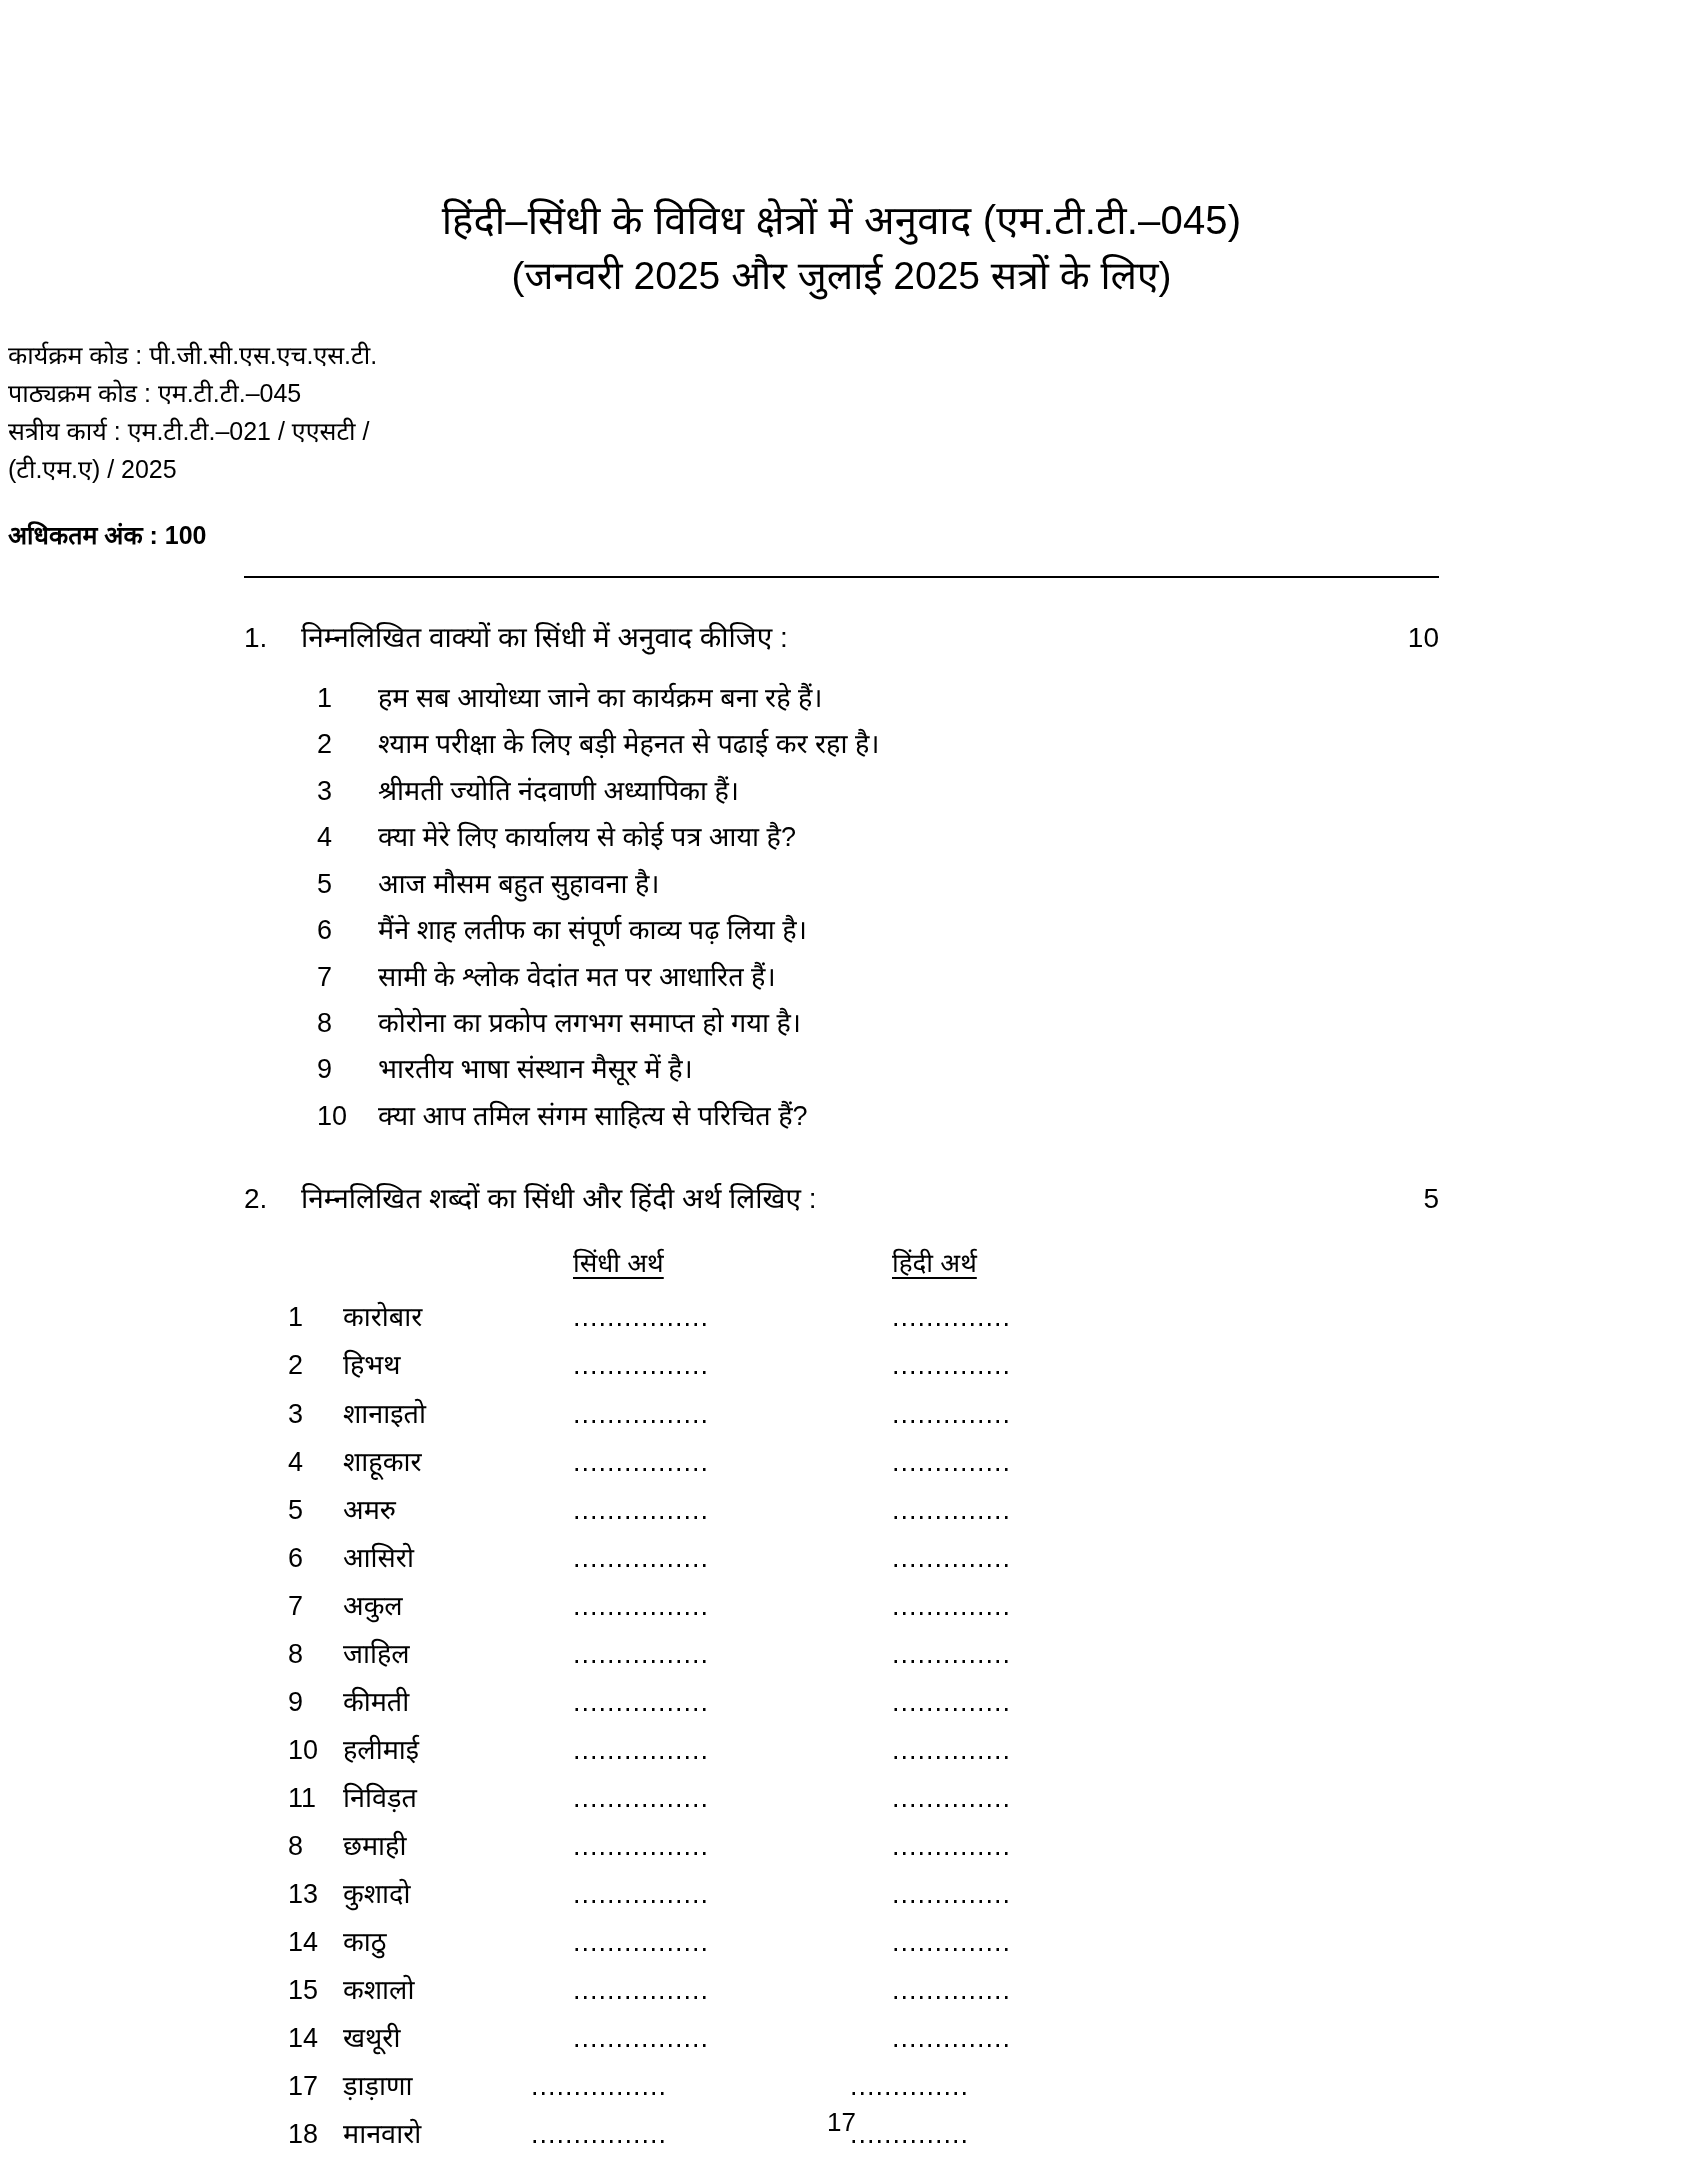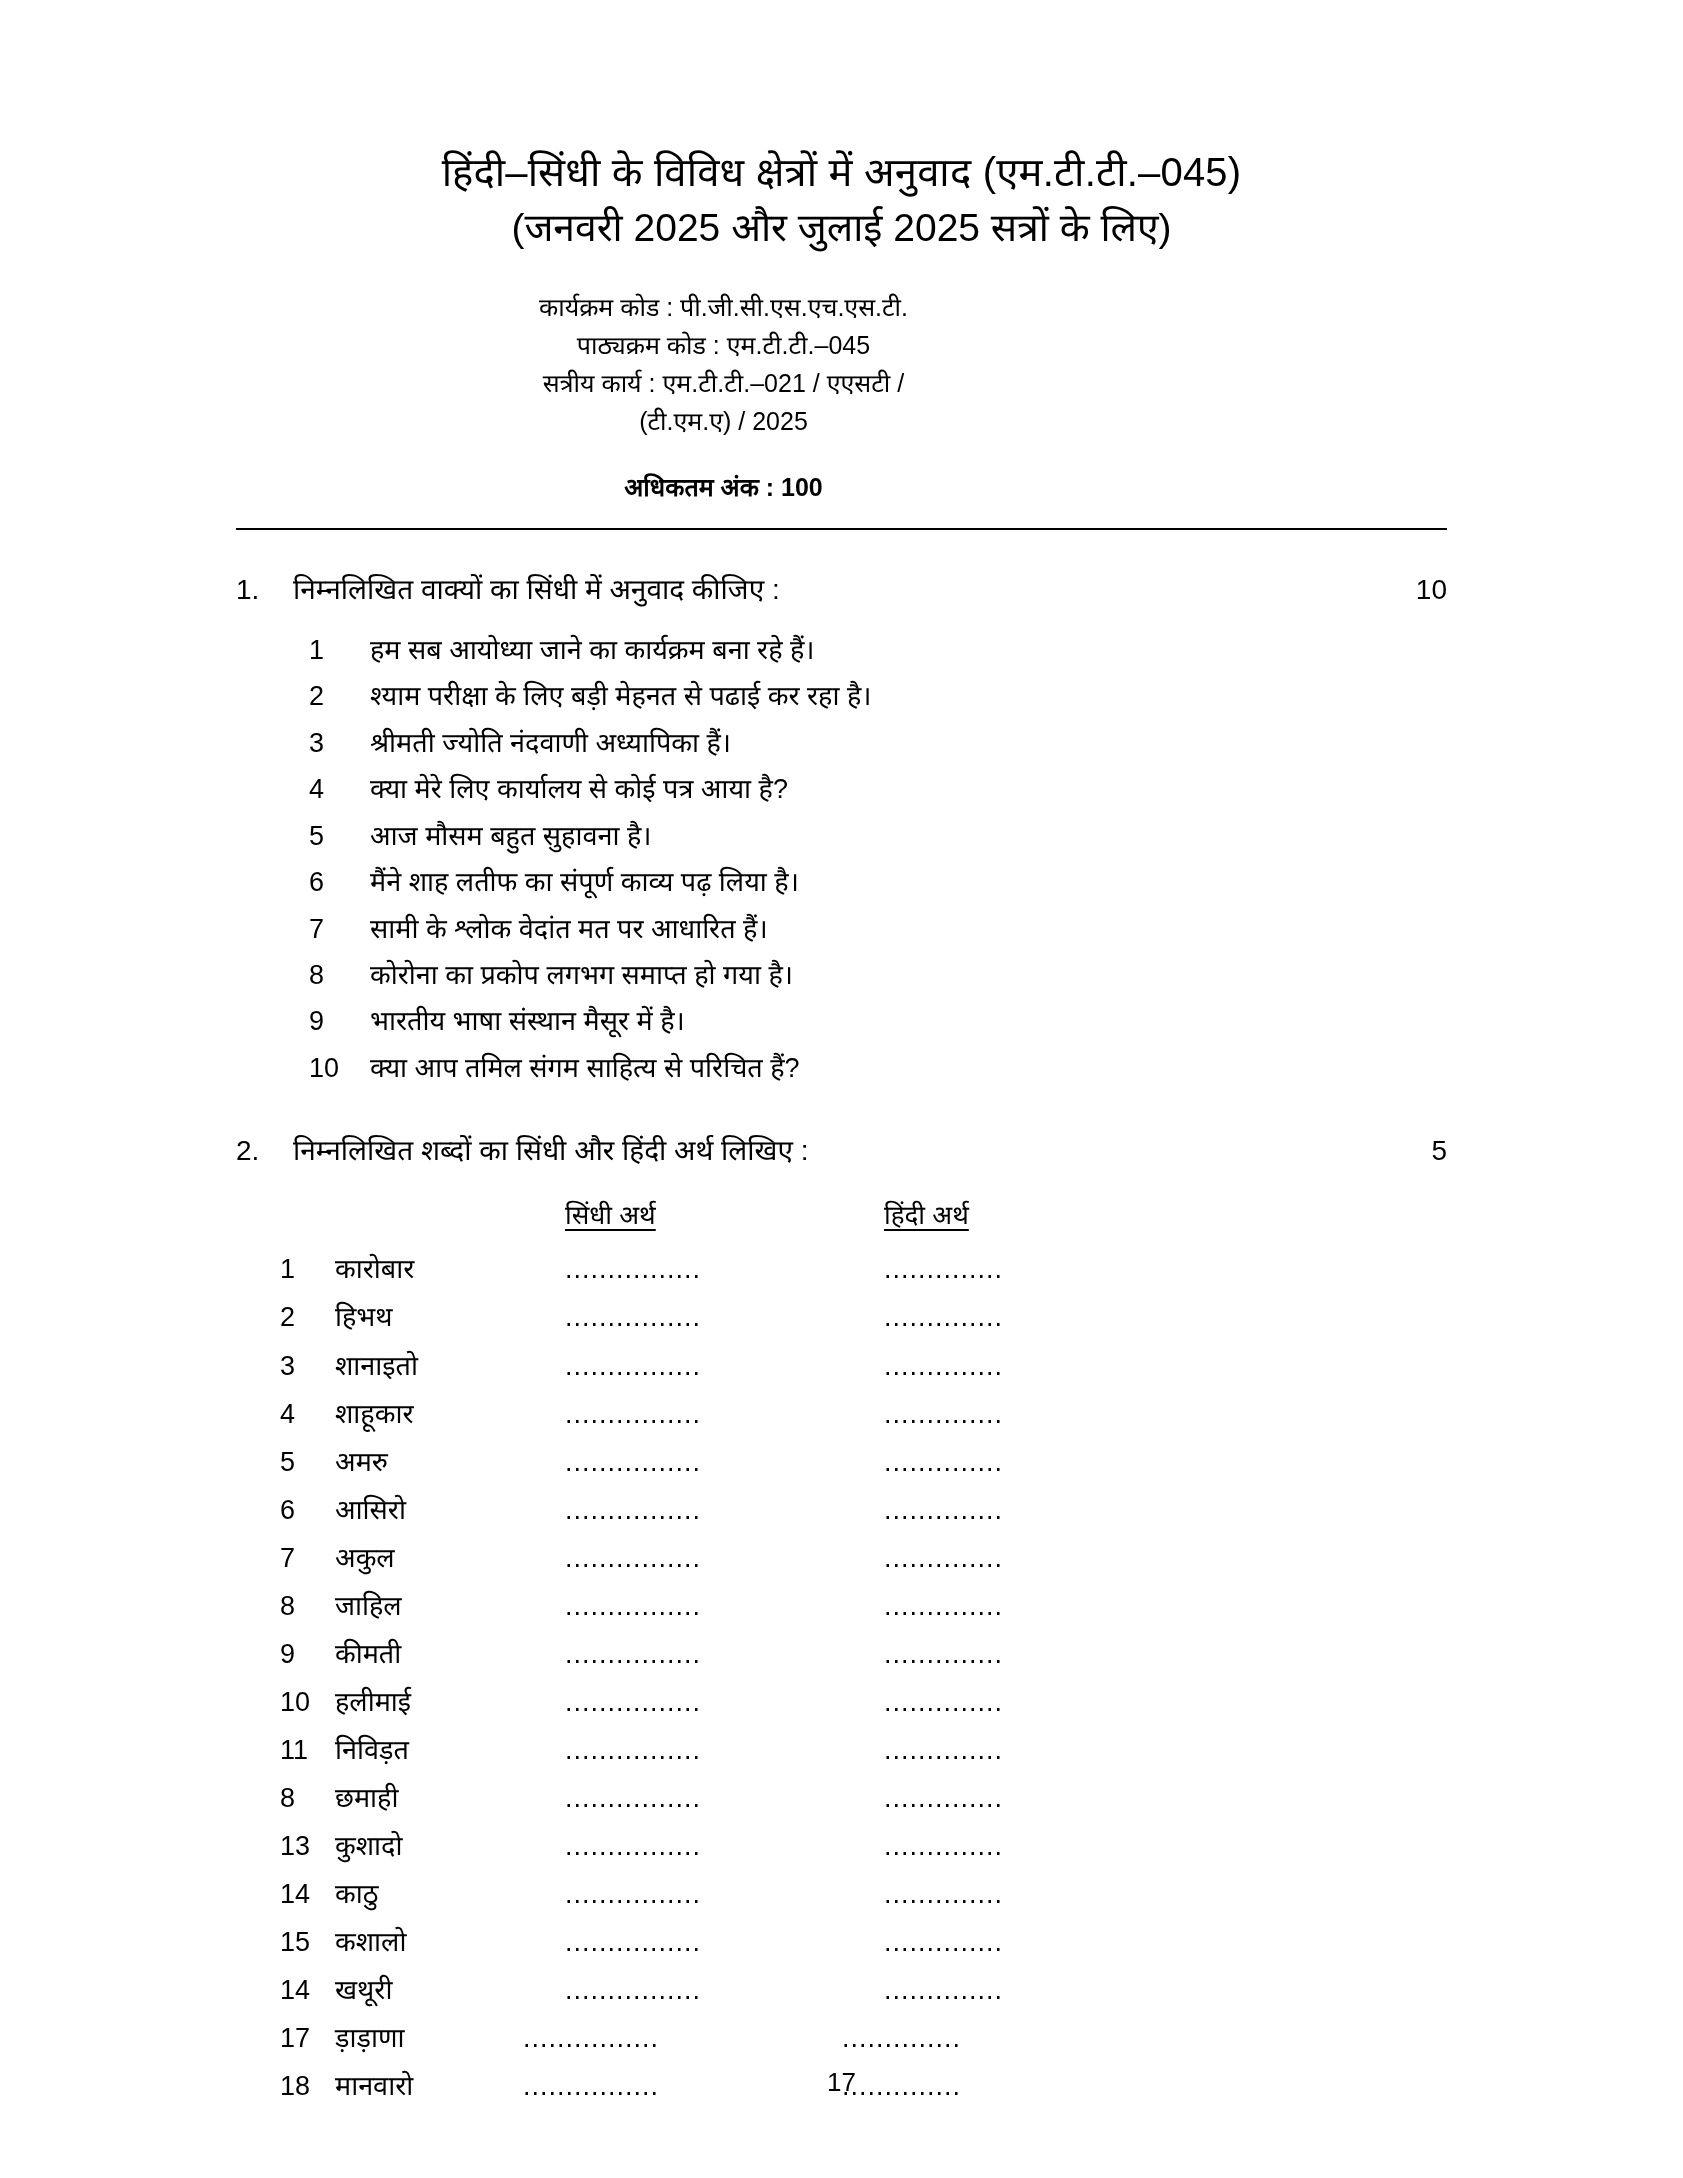--- a/index.html
+++ b/index.html
@@ -12,21 +12,22 @@
     width: 1683px;
     height: 2178px;
     position: relative;
     font-family: "Liberation Sans", "DejaVu Sans", sans-serif;
     color: #000000;
     overflow: hidden;
   }
   .page {
     position: absolute;
     inset: 0;
-    padding: 0;
+    padding: 8px;
+    margin-top: 40px;
   }
 
   
   .header-block {
     text-align: center;
     padding-top: 147px;
   }
   .doc-title {
     font-size: 40px;
     line-height: 1.25;
@@ -38,21 +39,21 @@
     font-size: 39px;
     line-height: 1.3;
     margin: 6px 0 0 0;
     font-weight: 400;
   }
 
   
   .meta-block {
     margin-top: 34px;
     padding-right: 236px;
-    text-align: center;
+    text-align: left;
     font-size: 25px;
     line-height: 1.52;
   }
   .meta-line {
     white-space: nowrap;
   }
   .meta-maxmarks {
     margin-top: 28px;
     font-size: 25px;
     font-weight: bold;

